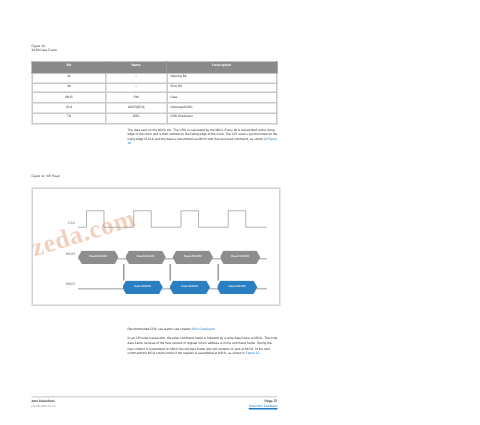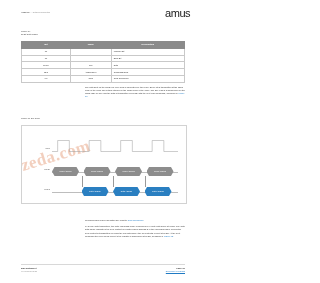--- a/index.html
+++ b/index.html
@@ -123,28 +123,20 @@
     position:absolute;right:15px;top:6px;text-align:right;
   }
   .ftr-right .pg{font-size:2.3px;line-height:3.1px;color:#3d3d3d;font-weight:bold;display:block;}
   .ftr-right .fb{font-size:2.1px;line-height:3px;color:#1f7ac4;display:block;}
 </style>
 </head>
 <body>
 
 <div class="page">
 
-  <div class="hdr">
-    <div class="hdr-crumb">
-      <span class="b">AS5047U</span>
-      <span class="sep">−</span>
-      <span>Detailed Description</span>
-    </div>
-    <div class="logo"><span>am</span><span class="tail">us</span></div>
-  </div>
 
   <div class="fig-cap" style="top:30px;">
     <span>Figure 10:</span>
     <span class="ln2">32-Bit Data Frame</span>
   </div>
 
   <table class="tbl">
     <colgroup>
         <col class="col-bit">
         <col class="col-name">

